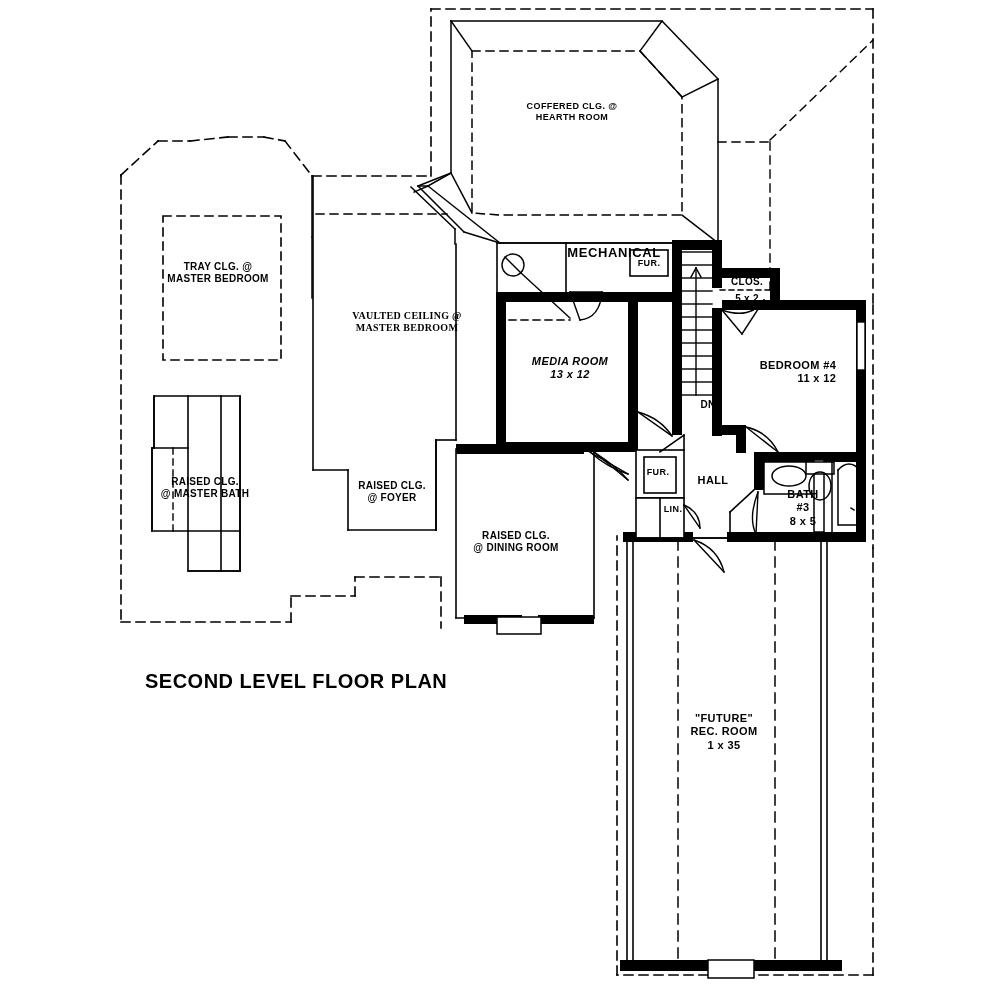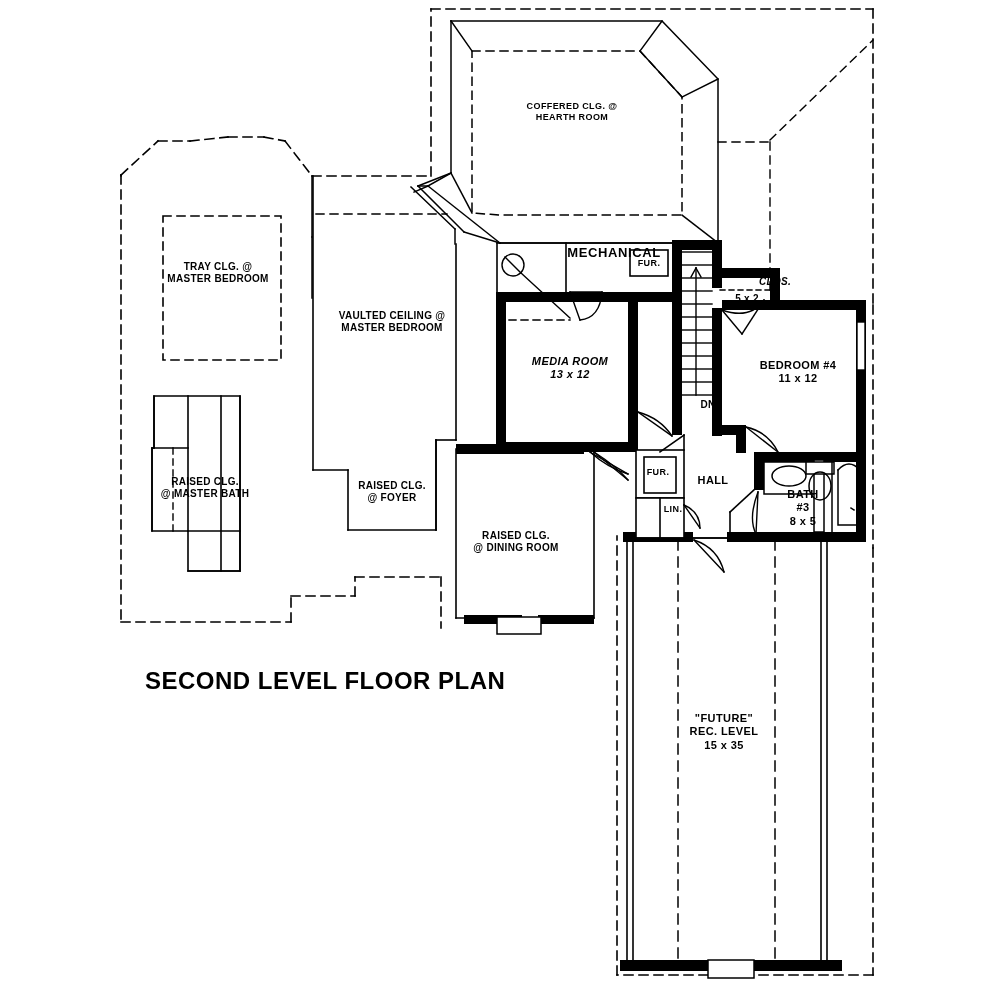--- a/index.html
+++ b/index.html
@@ -30,21 +30,21 @@
     text-align: center;
     white-space: nowrap;
     transform: translate(-50%, -50%);
     letter-spacing: 0.4px;
     line-height: 1.22;
   }
   .lbl-xs { font-size: 10px; letter-spacing: 0.3px; }
   .lbl-s  { font-size: 9px; }
   .lbl-m  { font-size: 11px; }
   .lbl-title {
-    font-size: 24px;
+    font-size: 20px;
     font-weight: bold;
     letter-spacing: 0.5px;
     transform: translate(0, -50%);
     text-align: left;
   }
   .lbl-mech { font-size: 13px; letter-spacing: 0.6px; }
 </style>
 </head>
 <body>
 
@@ -330,59 +330,59 @@
 
   <div id="room-labels">
       <div class="lbl lbl-s" style="left: 572px; top: 112px;">
         <div>COFFERED CLG. @</div>
         <div>HEARTH ROOM</div>
       </div>
       <div class="lbl lbl-xs" style="left: 218px; top: 273px;">
         <div>TRAY CLG. @</div>
         <div>MASTER BEDROOM</div>
       </div>
-      <div class="lbl lbl-xs" style="left: 392px; top: 322px;">
+      <div class="lbl lbl-xs" style="left: 407px; top: 322px; font-family: Liberation Serif, serif;">
         <div>VAULTED CEILING @</div>
         <div>MASTER BEDROOM</div>
       </div>
       <div class="lbl lbl-xs" style="left: 205px; top: 488px;">
         <div>RAISED CLG.</div>
         <div>@ MASTER BATH</div>
       </div>
       <div class="lbl lbl-xs" style="left: 392px; top: 492px;">
         <div>RAISED CLG.</div>
         <div>@ FOYER</div>
       </div>
       <div class="lbl lbl-xs" style="left: 516px; top: 542px;">
         <div>RAISED CLG.</div>
         <div>@ DINING ROOM</div>
       </div>
       <div class="lbl lbl-m" style="left: 570px; top: 368px; font-style: italic;">
         <div>MEDIA ROOM</div>
         <div>13 x 12</div>
       </div>
-      <div class="lbl lbl-m" style="left: 798px; top: 372px;">
+      <div class="lbl lbl-m" style="left: 798px; top: 372px; text-align: right;">
         <div>BEDROOM #4</div>
         <div>11 x 12</div>
       </div>
       <div class="lbl lbl-m" style="left: 724px; top: 732px;">
         <div>"FUTURE"</div>
-        <div>REC. LEVEL</div>
-        <div>15 x 35</div>
+        <div>REC. ROOM</div>
+        <div>1 x 35</div>
       </div>
       <div class="lbl lbl-m" style="left: 803px; top: 508px;">
         <div>BATH</div>
         <div>#3</div>
         <div>8 x 5</div>
       </div>
     </div>
   <div id="small-labels">
       <div class="lbl lbl-mech" style="left: 614px; top: 253px;">MECHANICAL</div>
       <div class="lbl lbl-s" style="left: 649px; top: 263px;">FUR.</div>
-      <div class="lbl lbl-xs" style="left: 775px; top: 282px; font-style: italic;">CLOS.</div>
+      <div class="lbl lbl-xs" style="left: 747px; top: 282px;">CLOS.</div>
       <div class="lbl lbl-xs" style="left: 747px; top: 299px;">5 x 2</div>
       <div class="lbl lbl-xs" style="left: 693px; top: 405px; margin-left: 15px;">DN</div>
       <div class="lbl lbl-m" style="left: 713px; top: 481px;">HALL</div>
       <div class="lbl lbl-s" style="left: 658px; top: 472px;">FUR.</div>
       <div class="lbl lbl-s" style="left: 657px; top: 509px; padding-left: 32px;">LIN.</div>
     </div>
 
   <div class="lbl lbl-title" id="plan-title" style="left: 145px; top: 681px;">SECOND LEVEL FLOOR PLAN</div>
 
 </div>

